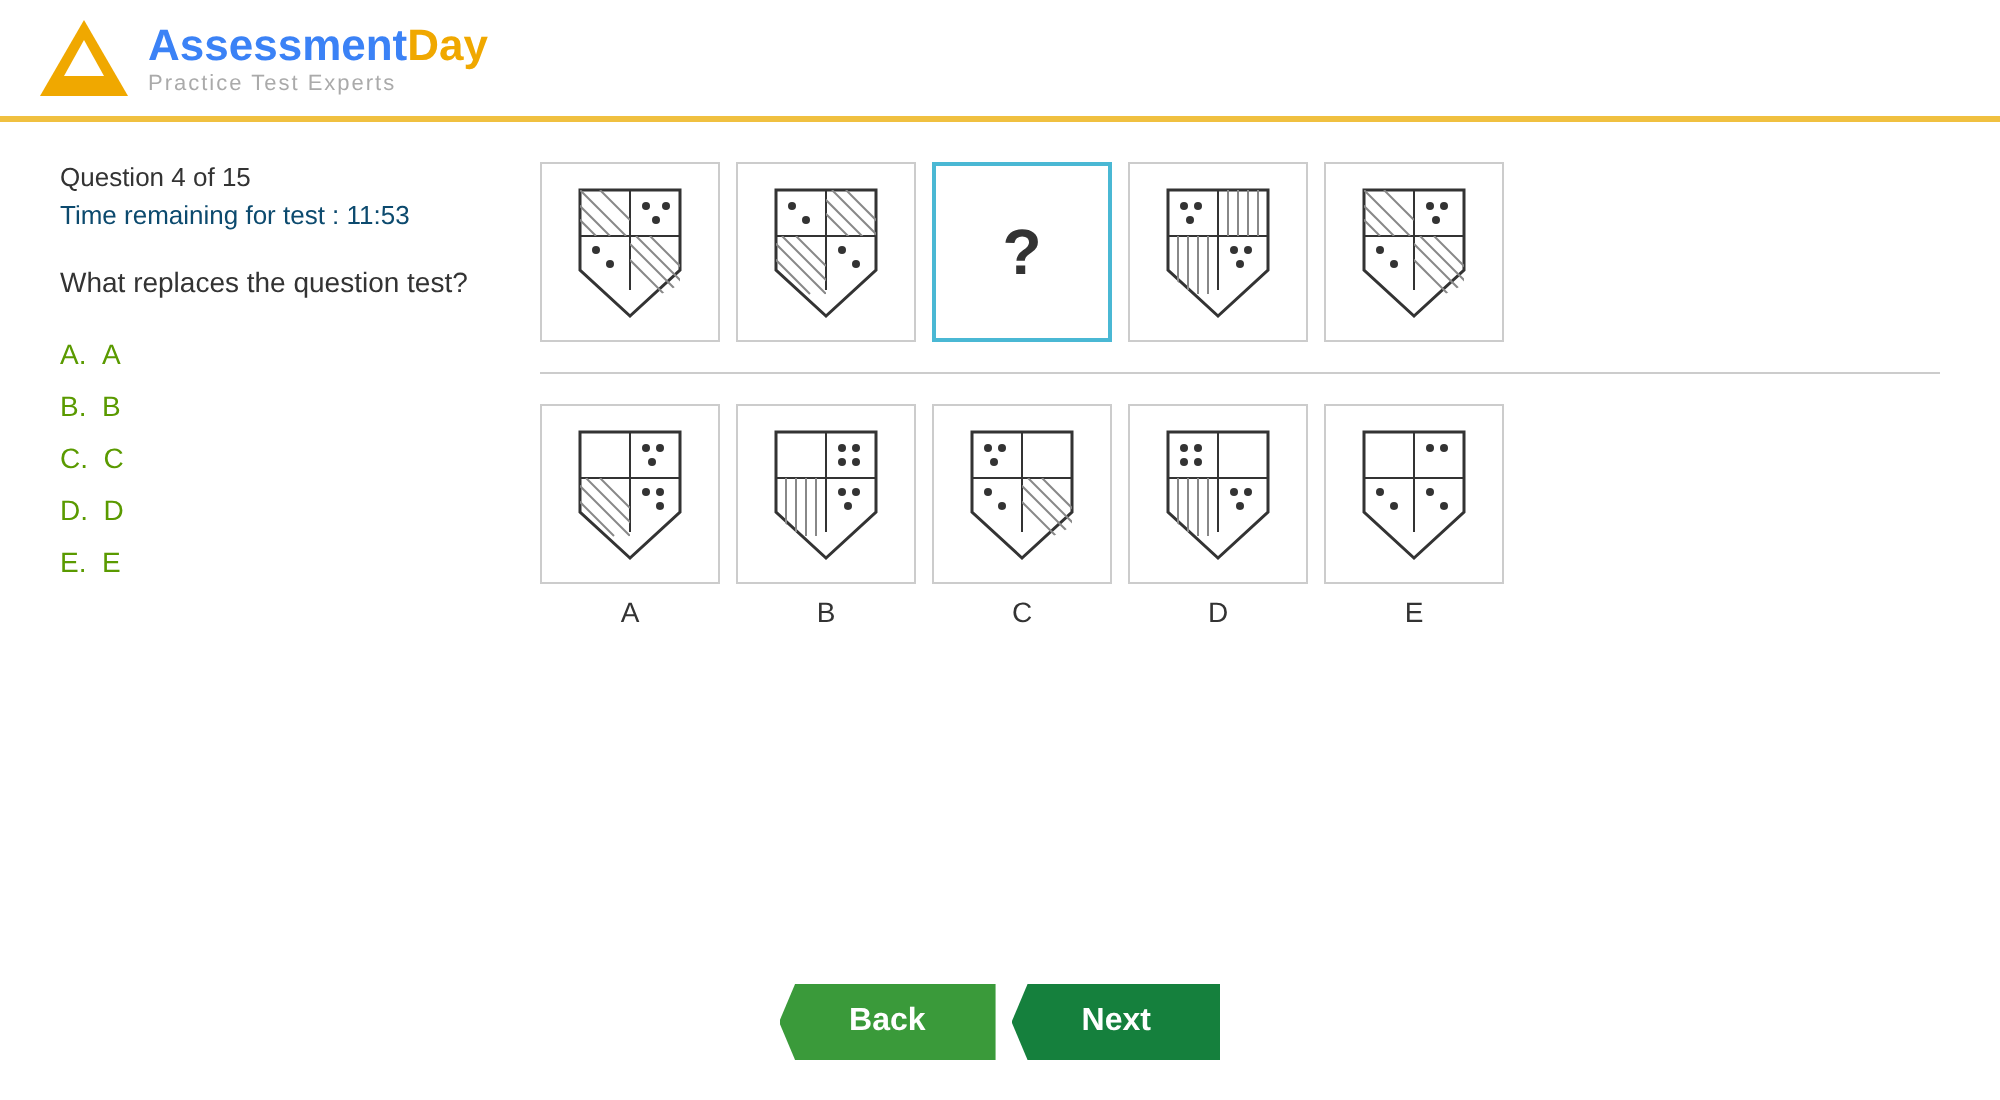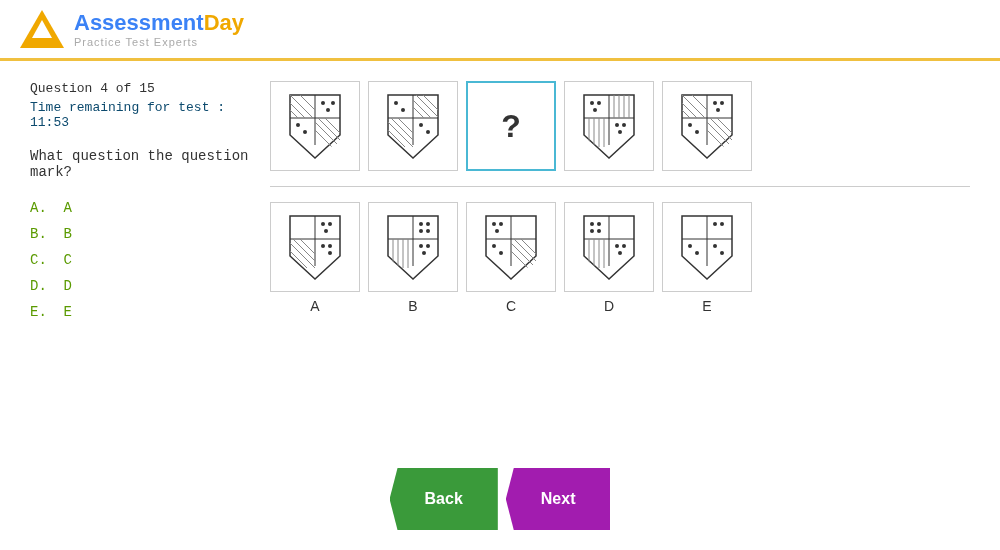--- a/index.html
+++ b/index.html
@@ -61,21 +61,20 @@
     .main {
       display: flex;
       padding: 20px 30px;
       gap: 20px;
     }
 
     
     .left-panel {
       width: 220px;
       flex-shrink: 0;
-      font-family: Liberation Mono, monospace;
     }
     .question-info {
       font-size: 13px;
       color: #333;
       margin-bottom: 4px;
     }
     .time-info {
       font-size: 13px;
       color: #0c4a6e;
       margin-bottom: 18px;
@@ -191,44 +190,44 @@
       border: none;
       cursor: pointer;
       clip-path: polygon(8px 0%, calc(100% - 8px) 0%, 100% 50%, calc(100% - 8px) 100%, 8px 100%, 0% 50%);
     }
     .btn-back {
       background: #3a9a3a;
       clip-path: polygon(0% 50%, 8px 0%, calc(100% - 0px) 0%, 100% 50%, calc(100% - 0px) 100%, 8px 100%);
       padding: 10px 35px;
     }
     .btn-next {
-      background: #a21caf;
+      background: #15803d;
       clip-path: polygon(8px 0%, 100% 0%, calc(100% - 0px) 50%, 100% 100%, 8px 100%, 0% 50%);
-      padding: 22px 35px;
+      padding: 10px 35px;
     }
   </style>
 </head>
 <body>
 
 <div class="header">
   <div class="logo-triangle"></div>
   <div class="logo-text">
     <div class="logo-title">
       <span>Assessment</span><span style="color:#f0a800">Day</span>
     </div>
     <div class="logo-subtitle">Practice Test Experts</div>
   </div>
 </div>
 
 <div class="main">
 
   <div class="left-panel">
     <div class="question-info">Question 4 of 15</div>
     <div class="time-info">Time remaining for test : 11:53</div>
-    <div class="question-text">What question the question mark?</div>
+    <div class="question-text">What replaces the question test?</div>
     <ul class="options">
       <li class="option-item">A. &nbsp;A</li>
       <li class="option-item">B. &nbsp;B</li>
       <li class="option-item">C. &nbsp;C</li>
       <li class="option-item">D. &nbsp;D</li>
       <li class="option-item">E. &nbsp;E</li>
     </ul>
   </div>
 
   <div class="right-panel">

